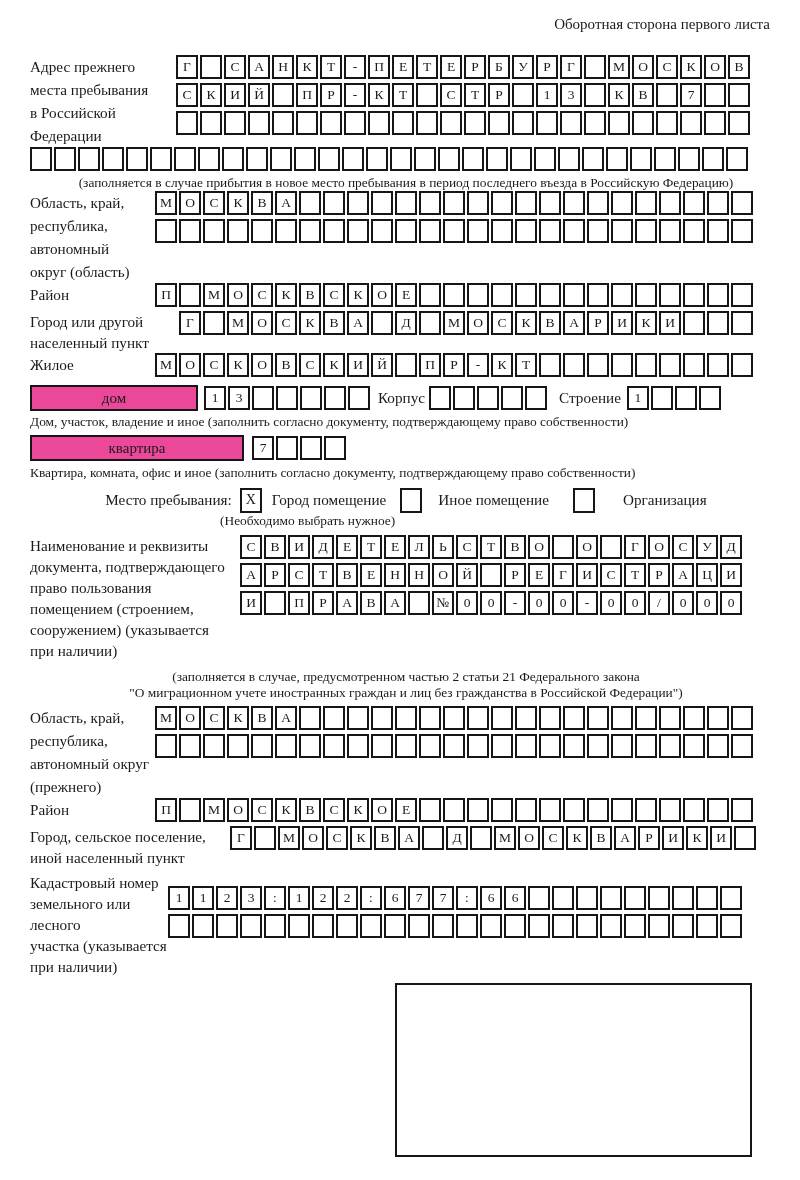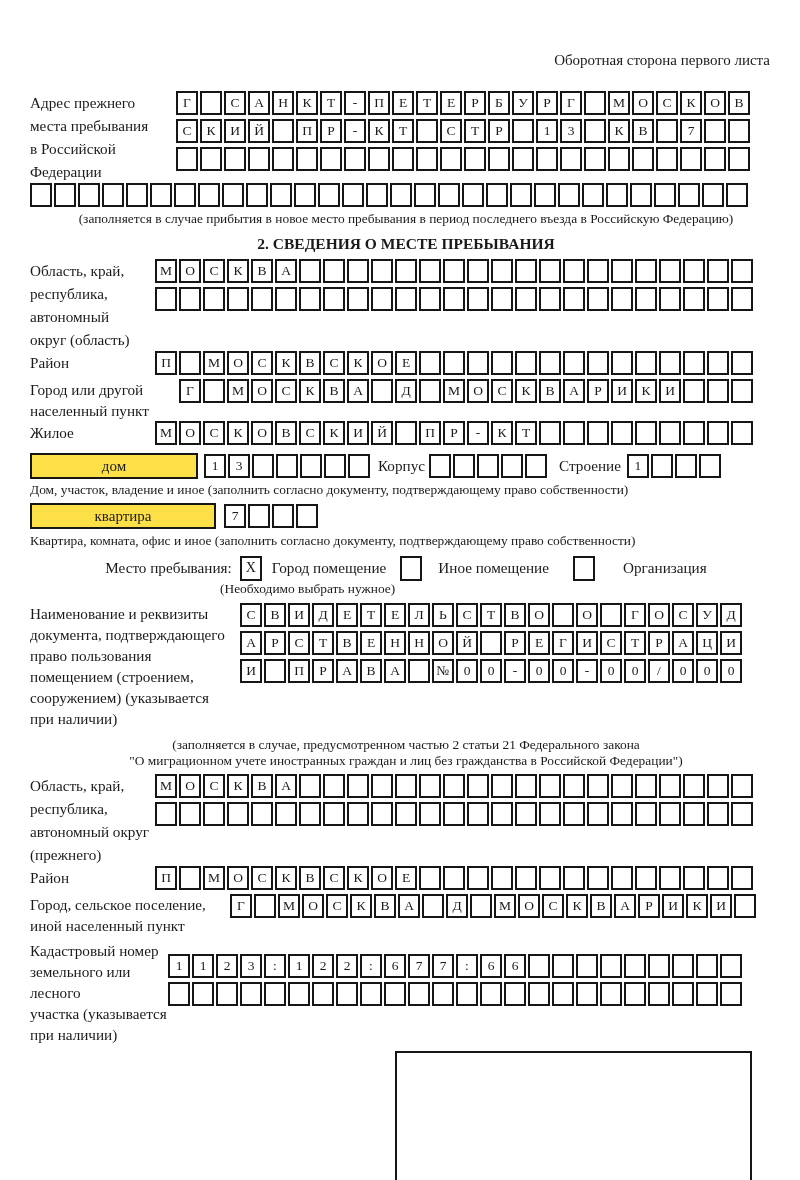--- a/index.html
+++ b/index.html
@@ -5,40 +5,40 @@
   html,body{margin:0;padding:0;background:#fff;}
   .page{
     position:relative;
     width:800px;height:1180px;
     box-sizing:border-box;
     padding:16px 18px 0 30px;
     background:#fff;color:#1a1a1a;
     font-family:"Liberation Serif","DejaVu Serif",serif;
     overflow:hidden;
   }
-  .hdr-note{text-align:right;font-size:15px;padding-right:12px;margin-top:36px;}
+  .hdr-note{text-align:right;font-size:15px;padding-right:12px;}
   .field{display:flex;align-items:flex-start;}
   .lblcol{flex:none;font-size:15.2px;line-height:23px;}
   .lblcol.tight{line-height:21px;}
   .cellcol{flex:none;}
   .cellrow{display:flex;margin-bottom:4px;}
   .cell{
     flex:none;box-sizing:border-box;
     width:22px;height:24px;margin-right:2px;
     border:2px solid #161616;
     display:flex;align-items:center;justify-content:center;
     font-size:13.5px;background:#fff;
   }
   .caption{font-size:13.4px;}
   .caption.center{text-align:center;}
   .sec-title{text-align:center;font-weight:bold;font-size:15.5px;}
   .boxlabel{
     box-sizing:border-box;border:2px solid #161616;height:26px;
     display:flex;align-items:center;justify-content:center;
-    font-size:15px;background:#fde047;flex:none;
+    font-size:15px;background:#ec4899;flex:none;
   }
   .inline-lbl{font-size:15.2px;line-height:26px;flex:none;}
   .chk{
     flex:none;box-sizing:border-box;width:22px;height:25px;
     border:2px solid #161616;display:flex;align-items:center;justify-content:center;
     font-size:14px;
   }
   .row{display:flex;align-items:center;}
   .stamp-box{box-sizing:border-box;border:2px solid #161616;background:#fff;}
 </style>
@@ -164,21 +164,20 @@
       <span class="cell"></span>
       <span class="cell"></span>
       <span class="cell"></span>
       <span class="cell"></span>
       <span class="cell"></span>
       <span class="cell"></span>
       <span class="cell"></span>
     </div>
   <div class="caption center">(заполняется в случае прибытия в новое место пребывания в период последнего въезда в Российскую Федерацию)</div>
 
-  <div class="sec-title" style="margin-top:8px;margin-bottom:6px;">2. СВЕДЕНИЯ О МЕСТЕ ПРЕБЫВАНИЯ</div>
 
   <div class="field">
     <div class="lblcol" style="width:125px;">
         <div>Область, край,</div>
         <div>республика,</div>
         <div>автономный</div>
         <div>округ (область)</div>
       </div>
     <div class="cellcol">
       <div class="cellrow">
@@ -356,21 +355,21 @@
     <div class="cellrow" style="margin:0 0 0 6px;">
         <span class="cell">1</span>
         <span class="cell"></span>
         <span class="cell"></span>
         <span class="cell"></span>
       </div>
   </div>
   <div class="caption" style="margin-top:3px;">Дом, участок, владение и иное (заполнить согласно документу, подтверждающему право собственности)</div>
 
   <div class="row" style="margin-top:5px;">
-    <div class="boxlabel" style="width:186px;">квартира</div>
+    <div class="boxlabel" style="width:214px;">квартира</div>
     <div class="cellrow" style="margin:0 0 0 8px;">
         <span class="cell">7</span>
         <span class="cell"></span>
         <span class="cell"></span>
         <span class="cell"></span>
       </div>
   </div>
   <div class="caption" style="margin-top:4px;">Квартира, комната, офис и иное (заполнить согласно документу, подтверждающему право собственности)</div>
 
   <div class="row" style="margin-top:6px;justify-content:center;">

